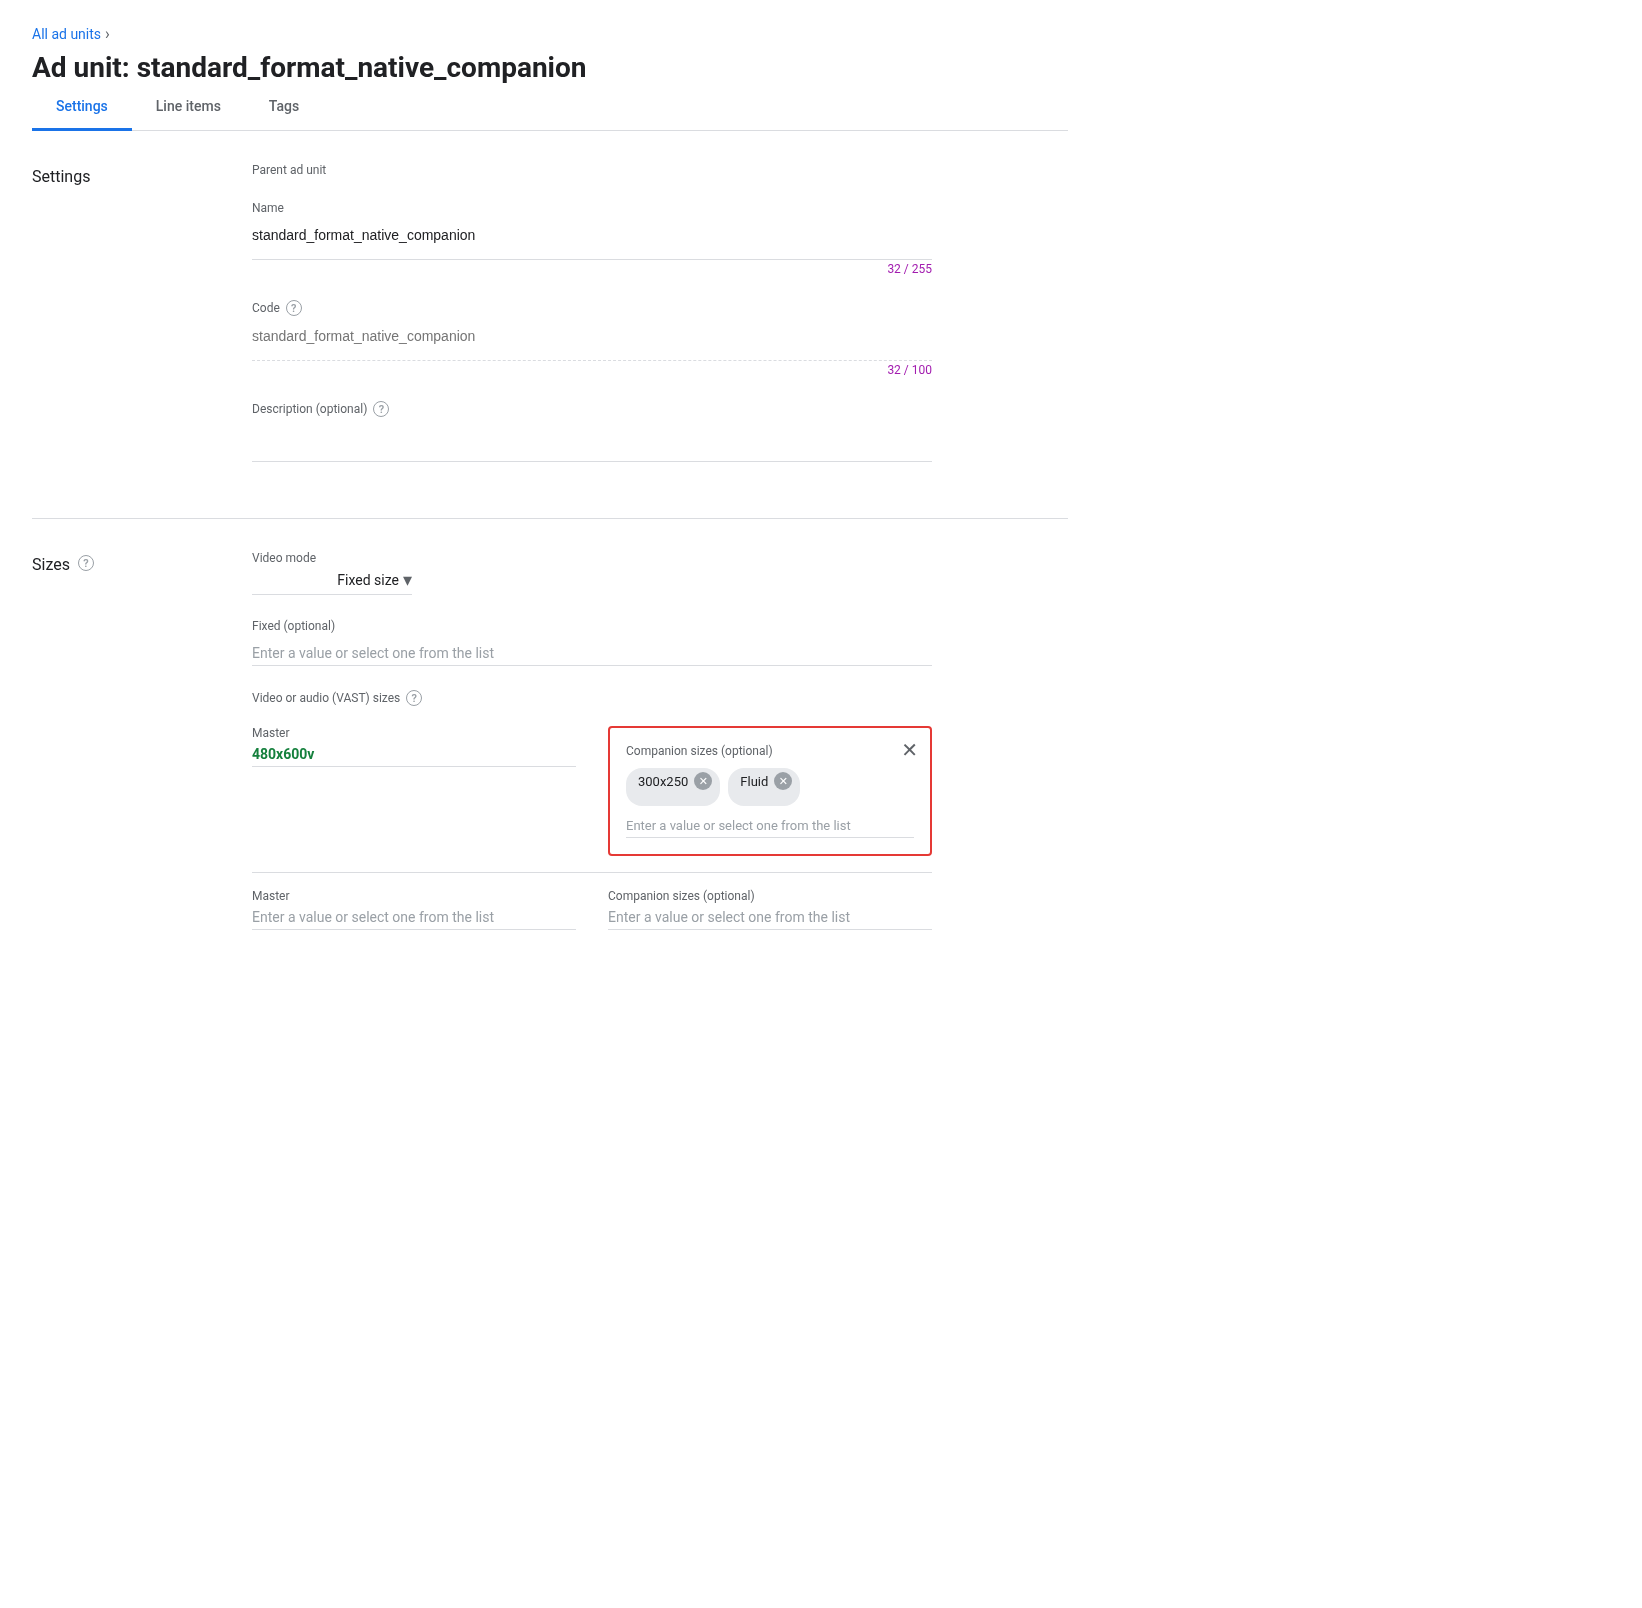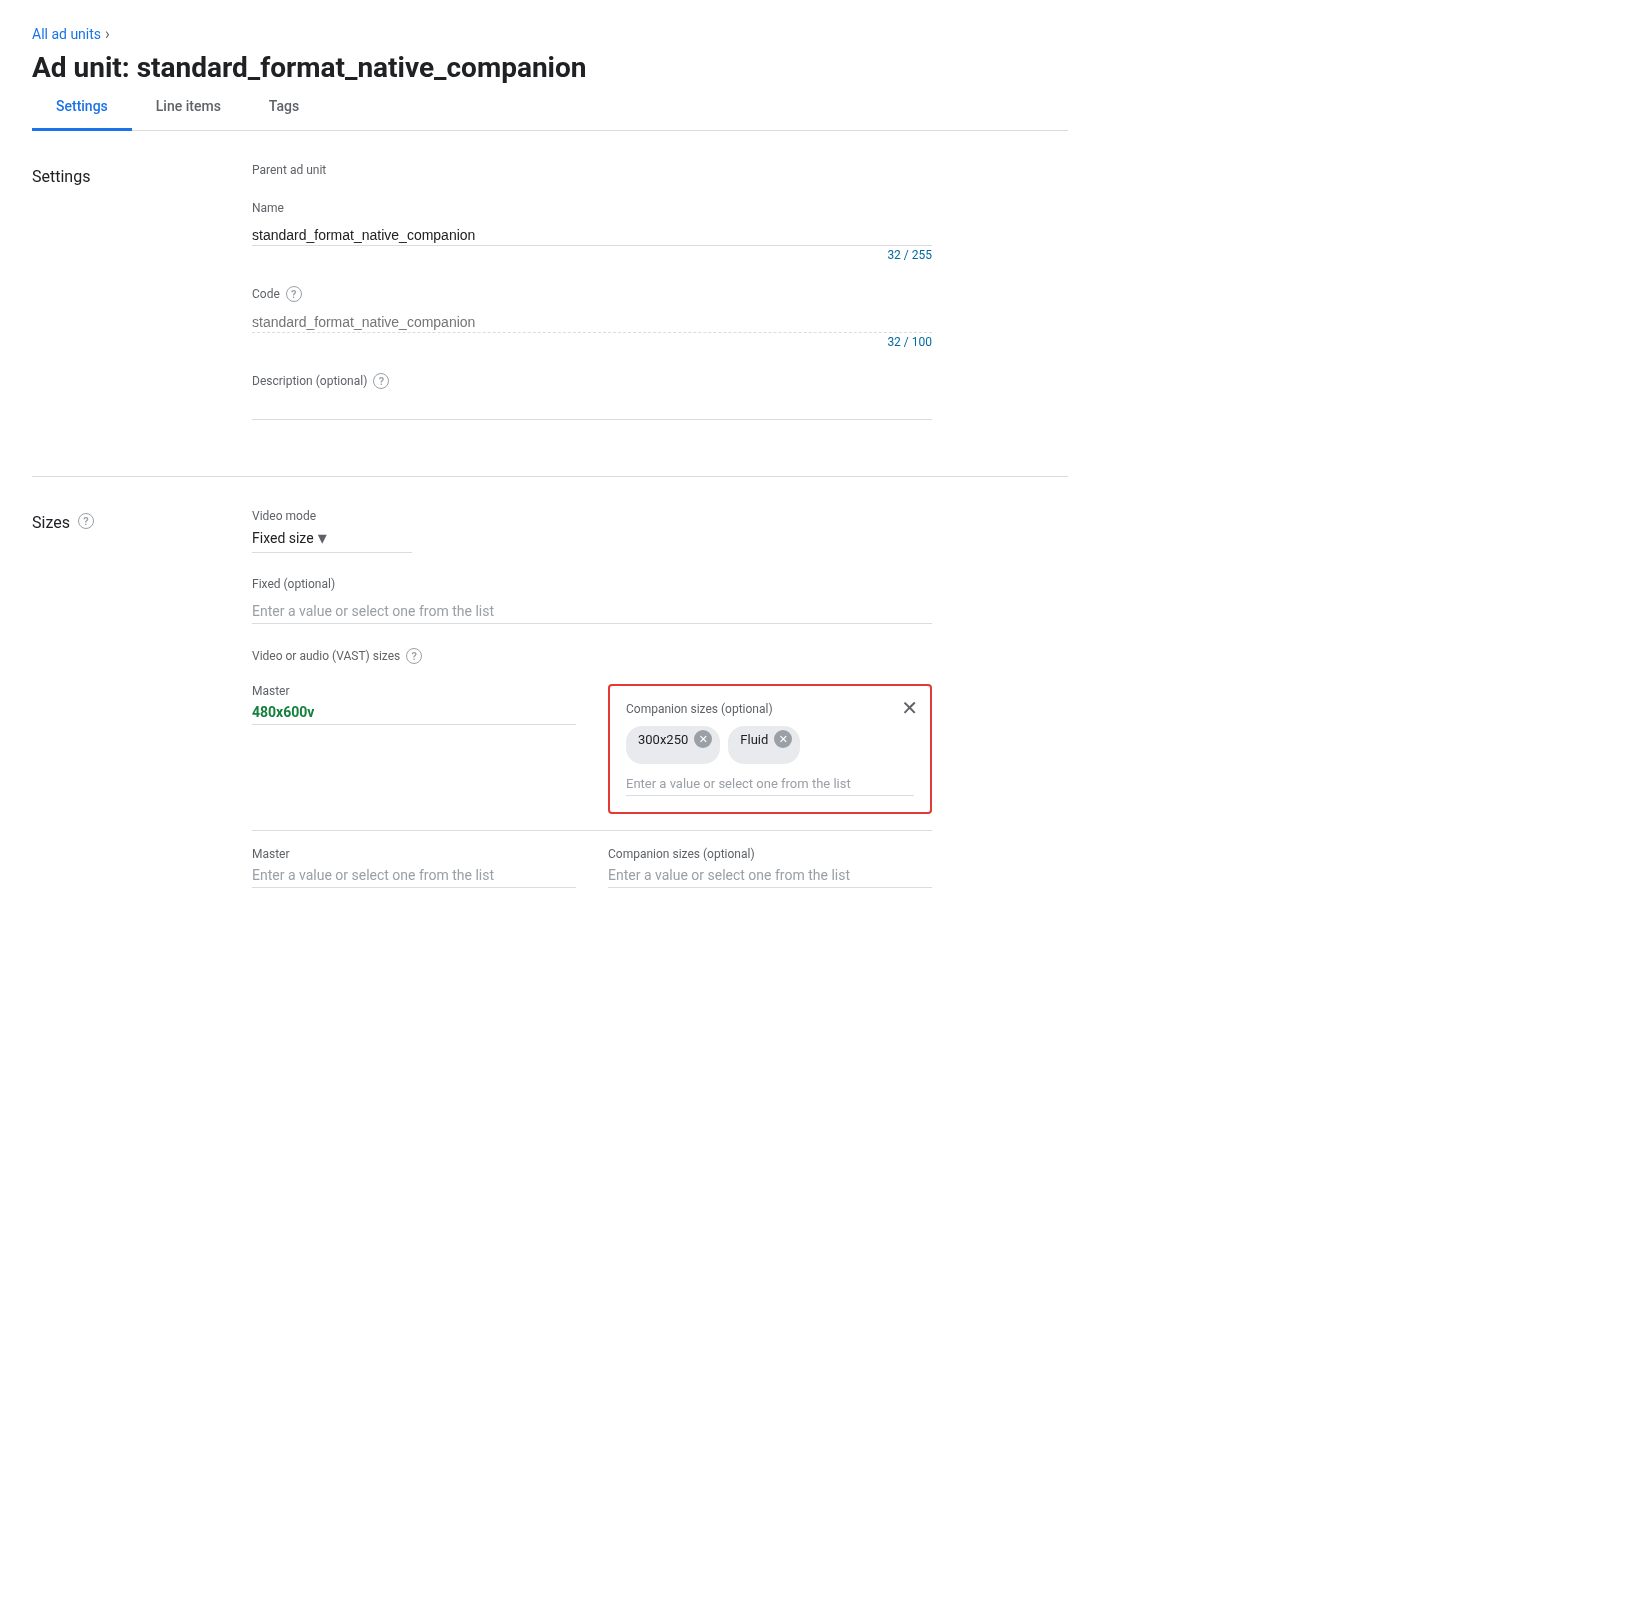--- a/index.html
+++ b/index.html
@@ -85,34 +85,34 @@
     }
     .field-value {
       font-size: 14px;
       color: #202124;
       padding: 4px 0;
     }
     .field-input {
       width: 100%;
       border: none;
       border-bottom: 1px solid #dadce0;
-      padding: 8px 0 2px 0;
+      padding: 8px 0 16px 0;
       font-size: 14px;
       color: #202124;
       outline: none;
       background: transparent;
     }
     .field-input.dashed {
       border-bottom: 1px dashed #dadce0;
       color: #9aa0a6;
     }
     .field-counter {
       text-align: right;
       font-size: 12px;
-      color: #0369a1;
+      color: #a21caf;
       margin-top: 2px;
     }
 
     .help-icon {
       display: inline-flex;
       align-items: center;
       justify-content: center;
       width: 16px;
       height: 16px;
       border-radius: 50%;
@@ -128,20 +128,21 @@
       display: flex;
       align-items: center;
       gap: 4px;
       cursor: pointer;
       font-size: 14px;
       color: #202124;
       border-bottom: 1px solid #dadce0;
       padding-bottom: 4px;
       width: fit-content;
       min-width: 160px;
+      justify-content: flex-end;
     }
     .dropdown-arrow {
       font-size: 18px;
       color: #5f6368;
     }
 
     .sizes-field {
       margin-bottom: 24px;
     }
     .sizes-input-placeholder {

